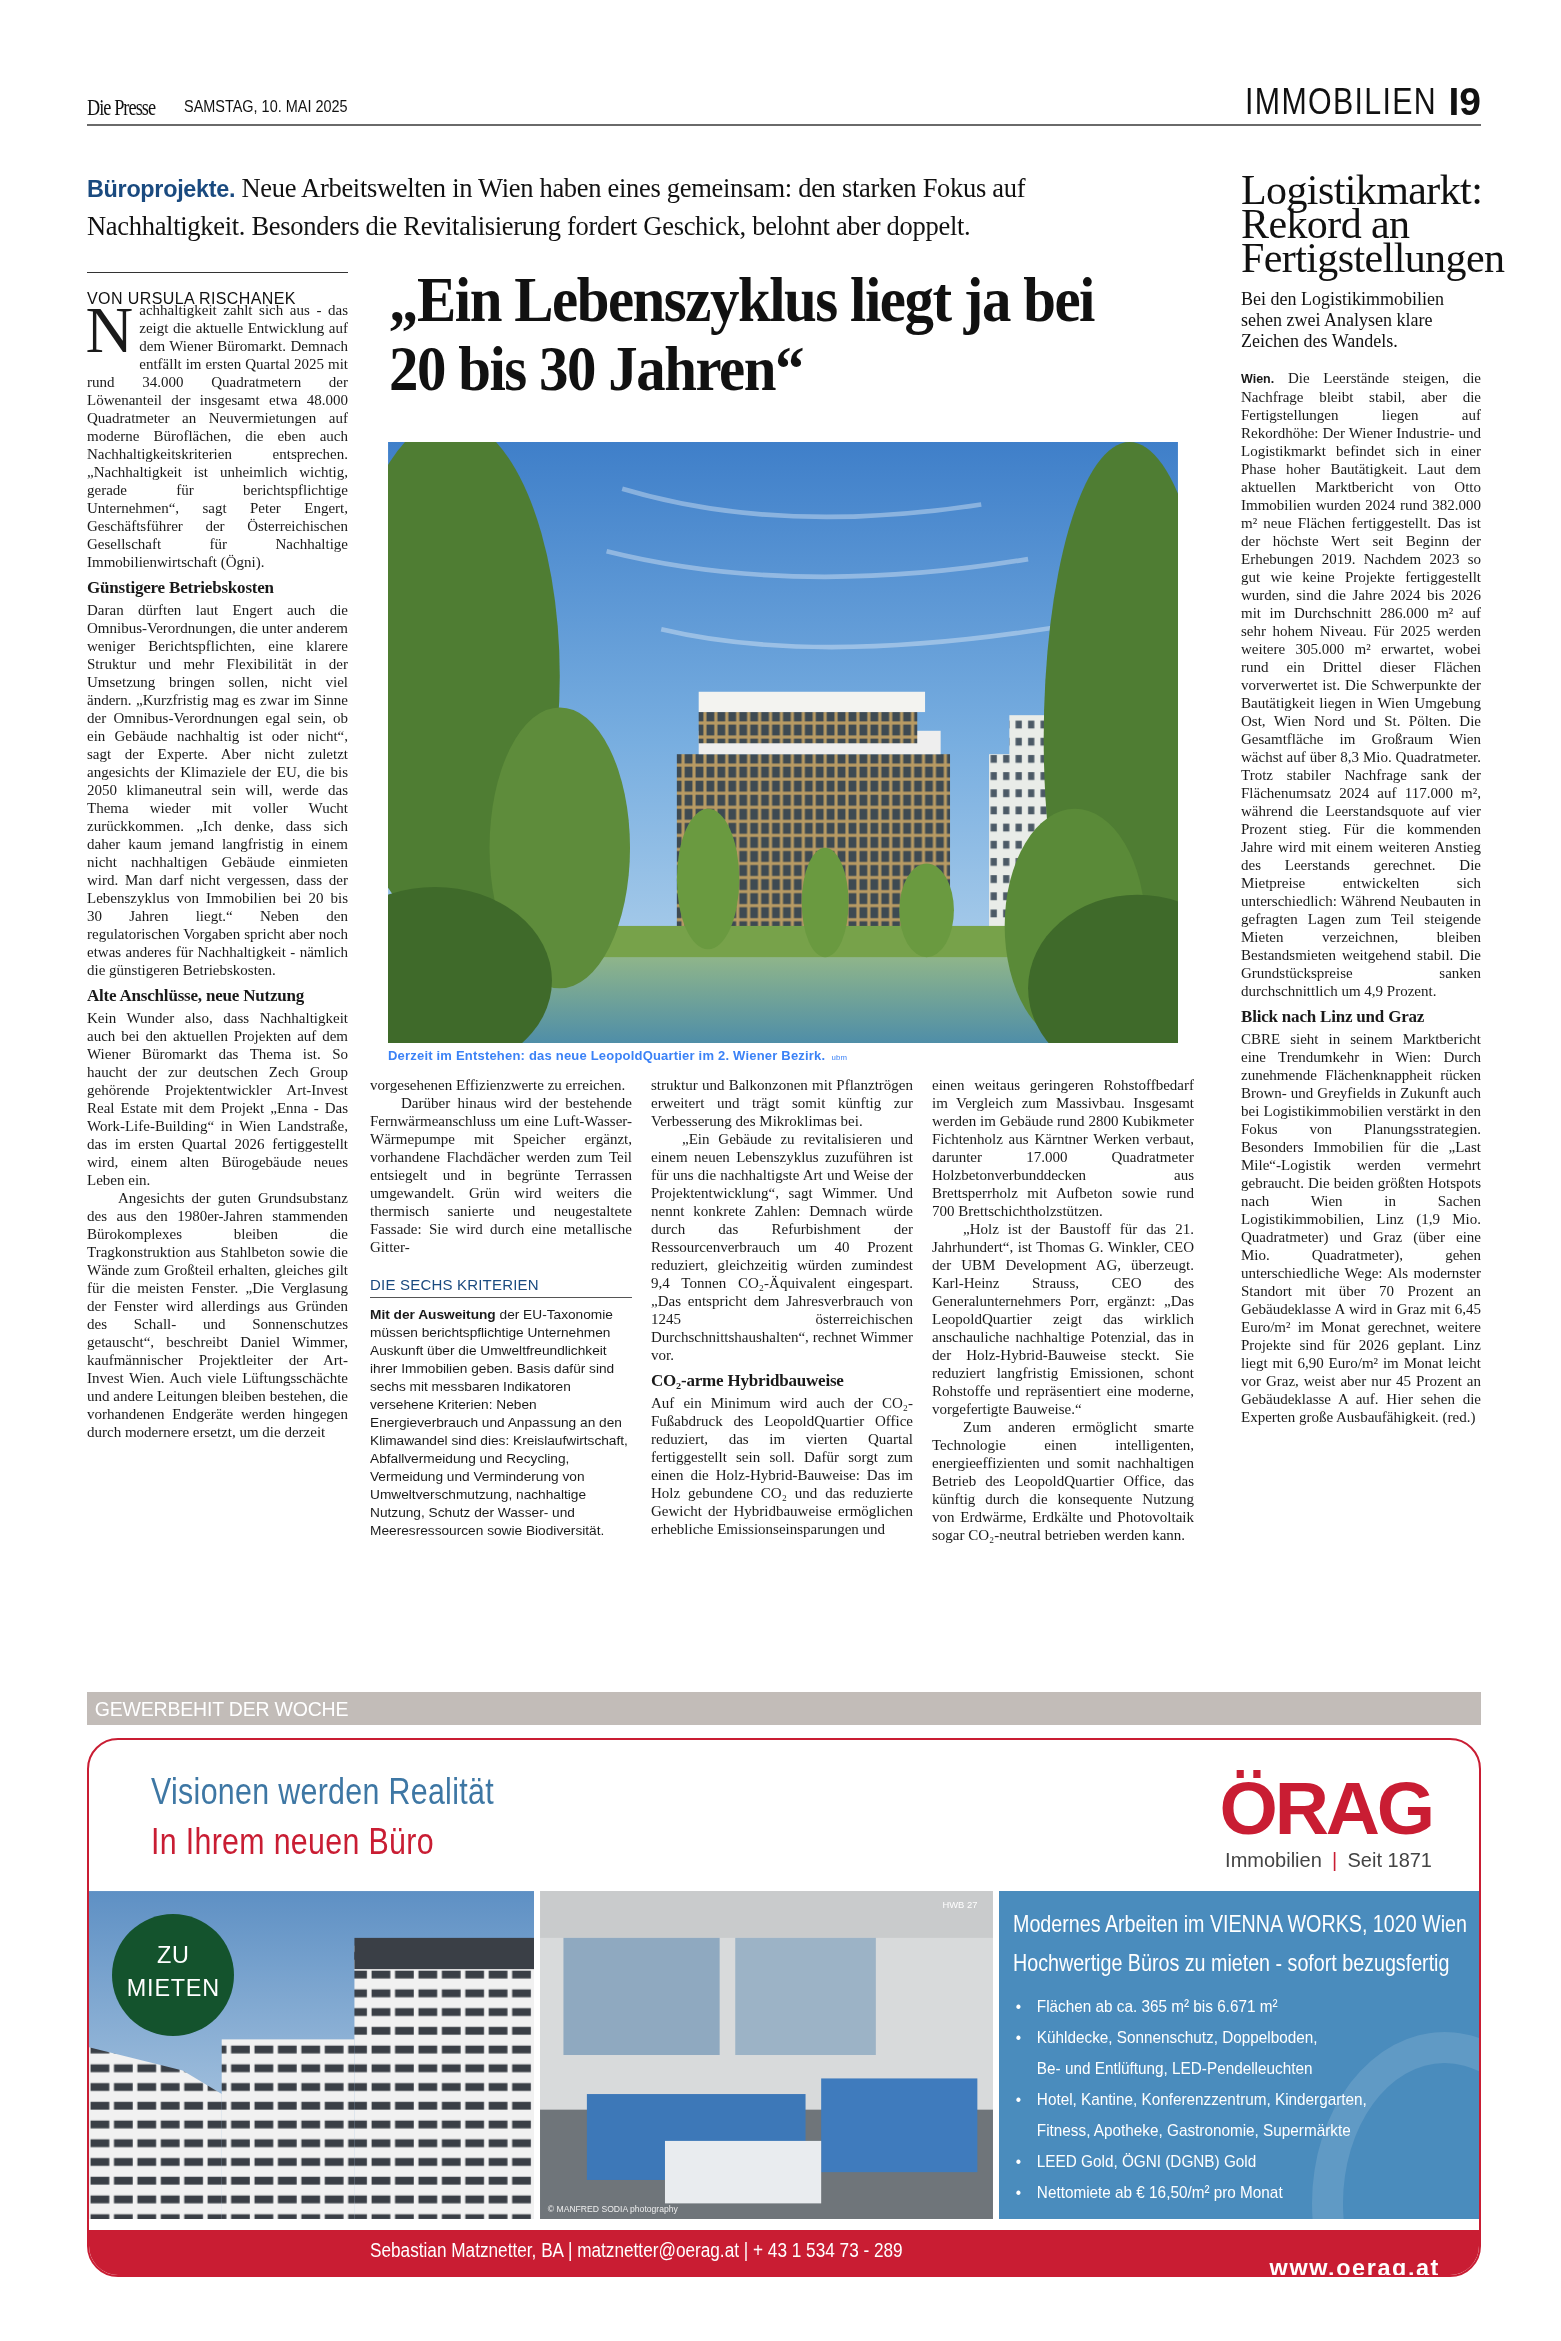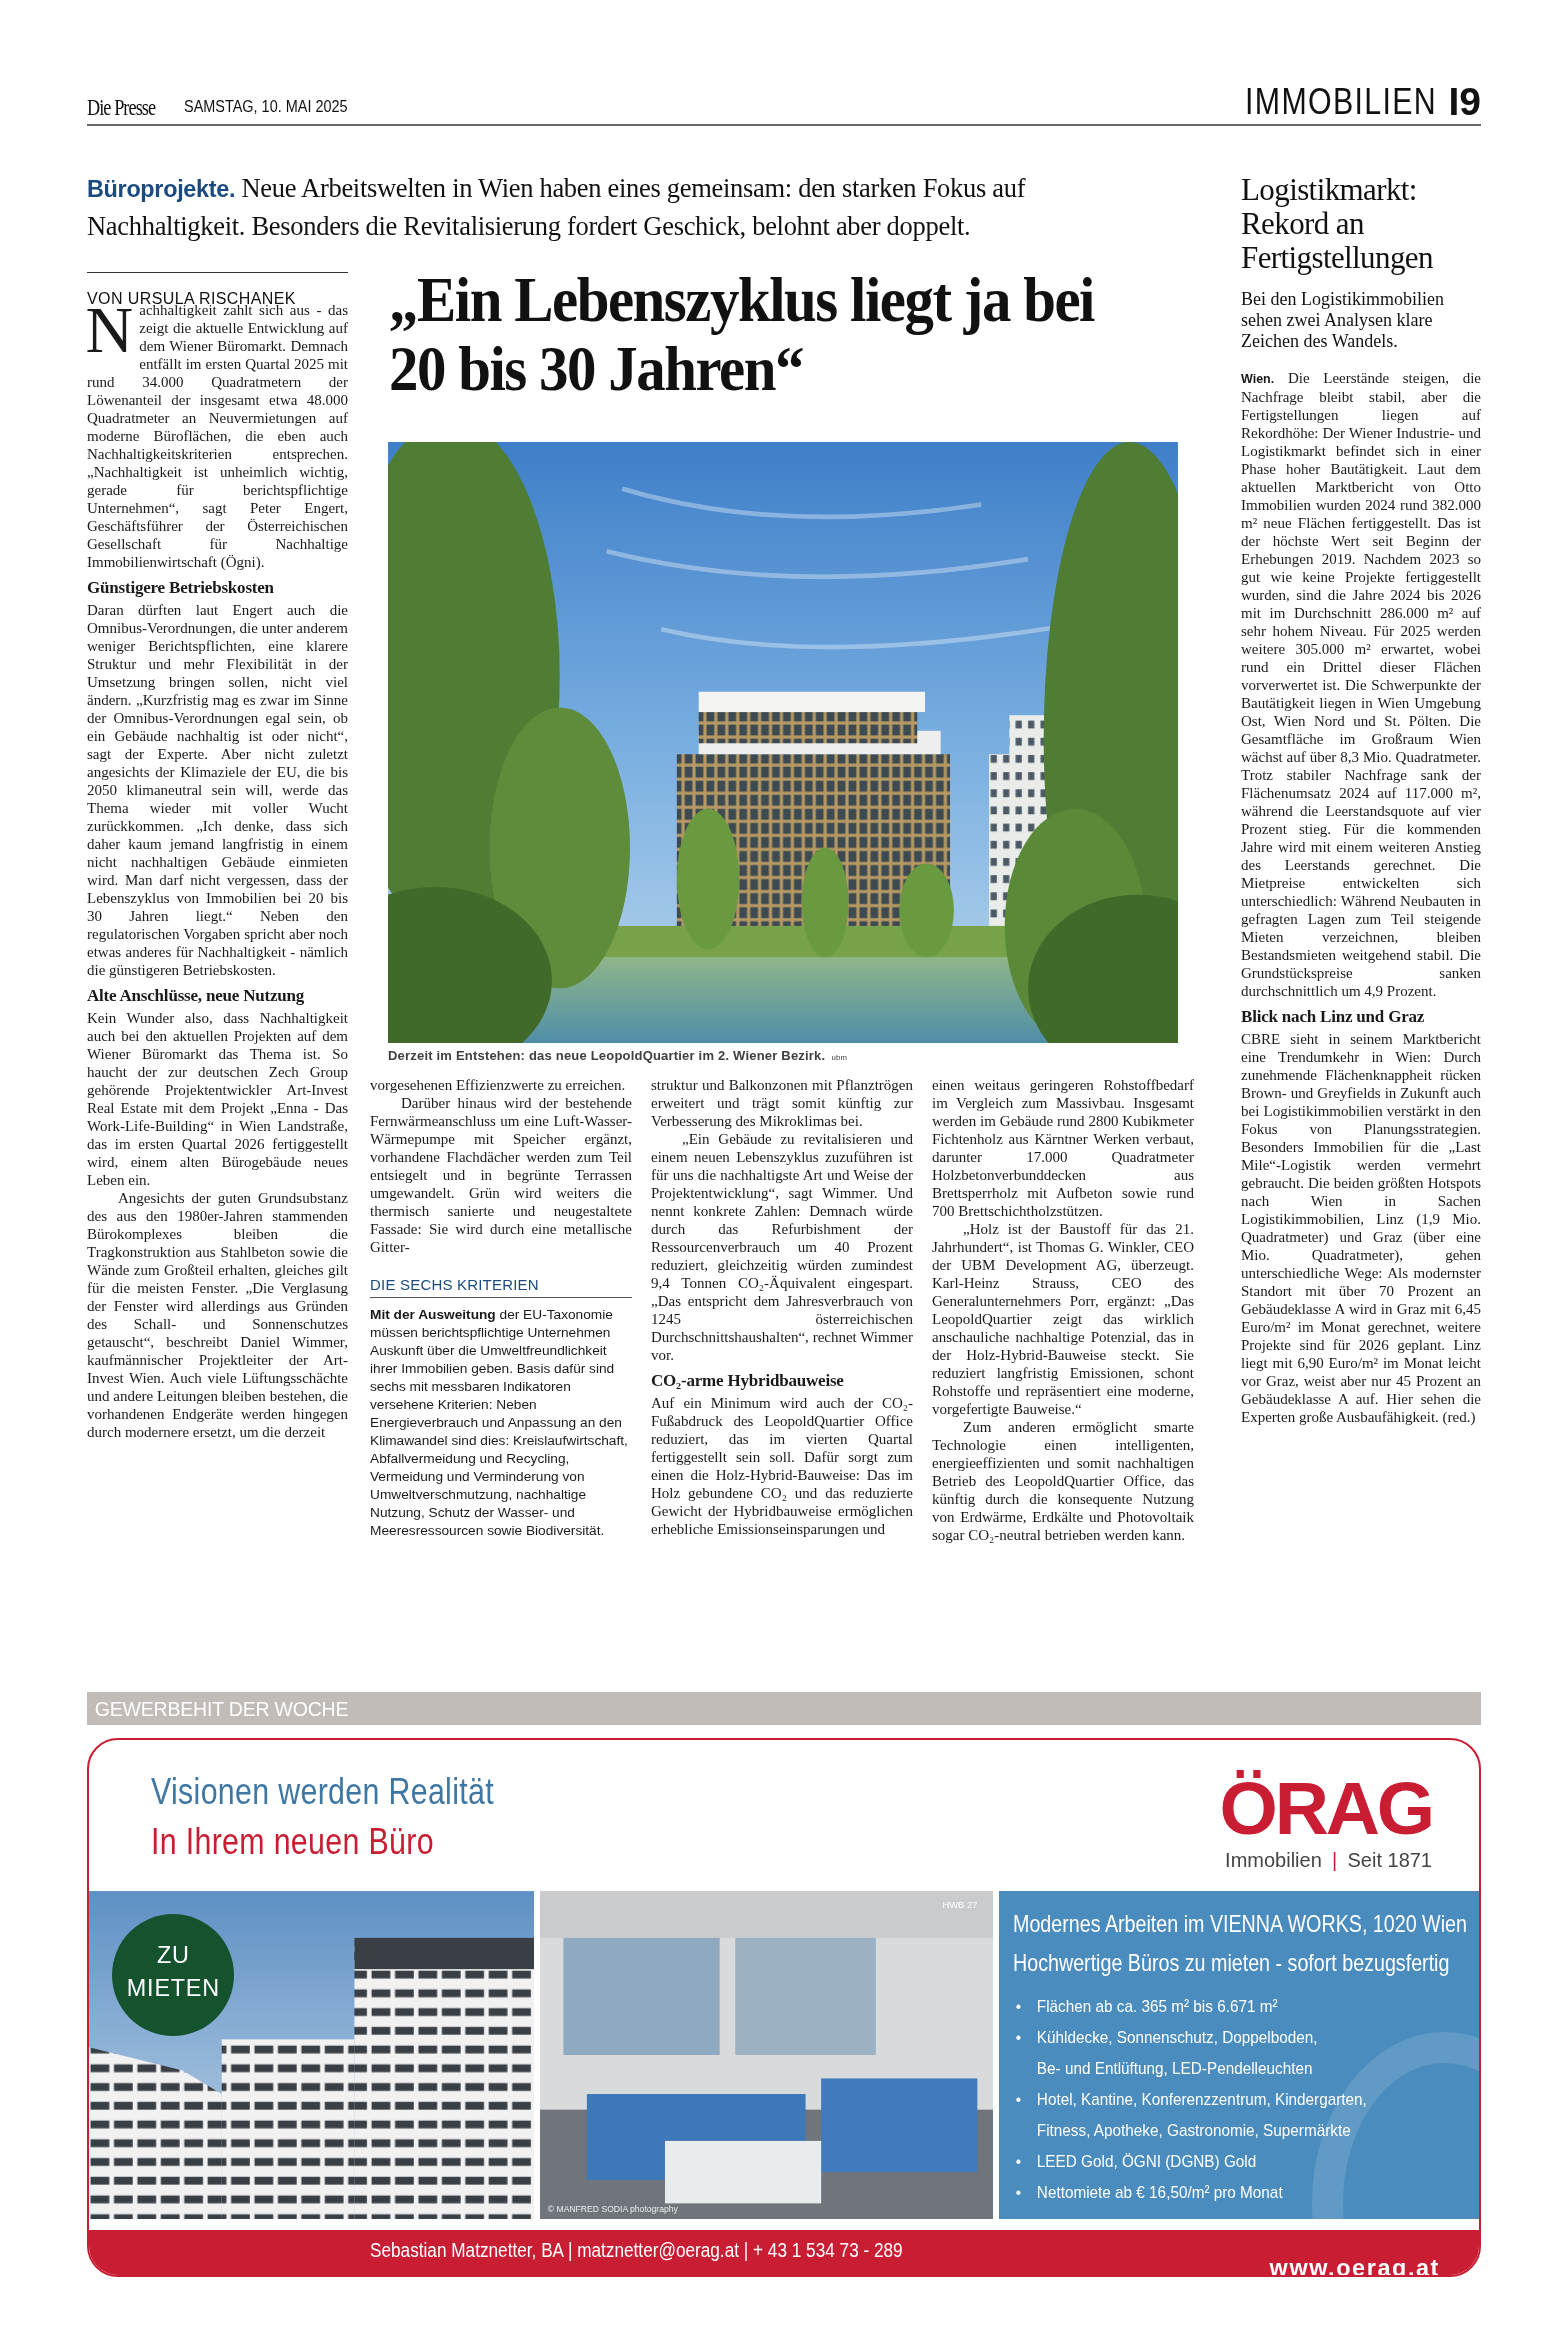--- a/index.html
+++ b/index.html
@@ -30,31 +30,31 @@
   .col h3 { font-family: "Liberation Serif", serif; font-weight: 700; font-size: 17px; line-height: 22px; margin: 6.2px 0 1.6px 0; text-align: left; letter-spacing: -0.2px; }
   .dropcap { float: left; font-size: 66px; line-height: 52px; margin: 3.1px 6.2px 0 -1.6px; font-weight: 400; }
 
   .col1 { left: 87px; top: 301px; width: 261px; }
   .col2 { left: 370px; top: 1076px; width: 262px; }
   .col3 { left: 651px; top: 1076px; width: 262px; }
   .col4 { left: 932px; top: 1076px; width: 262px; }
 
   
   .photo { position: absolute; left: 388px; top: 442px; width: 790px; height: 601px; overflow: hidden; }
-  .caption { position: absolute; left: 388px; top: 1048px; width: 828px; font-family: "Liberation Sans", sans-serif; font-size: 13px; font-weight: 700; color: #404040; letter-spacing: 0.2px; }
+  .caption { position: absolute; left: 388px; top: 1048px; width: 828px; font-family: "Liberation Sans", sans-serif; font-size: 13px; font-weight: 700; color: #3b82f6; letter-spacing: 0.2px; }
   .caption .credit { font-size: 7.8px; font-weight: 400; margin-left: 6.2px; }
 
   
   .infobox-title { font-family: "Liberation Sans", sans-serif; color: #1a4a7f; font-weight: 400; font-size: 15px; letter-spacing: 0.2px; padding-bottom: 3.1px; border-bottom: 1.2px solid #555; margin: 20px 0 7.8px 0; }
   .infobox-body { font-family: "Liberation Sans", sans-serif; font-size: 13.7px; line-height: 18px; text-align: left; }
   .infobox-body b { font-weight: 700; }
 
   
   .side { position: absolute; left: 1241px; top: 173px; width: 240px; }
-  .side h2 { font-family: "Liberation Serif", serif; font-weight: 400; font-size: 31px; line-height: 34px; letter-spacing: -0.6px; margin-bottom: 14px; }
+  .side h2 { font-family: "Liberation Serif", serif; font-weight: 400; font-size: 42px; line-height: 34px; letter-spacing: -0.6px; margin-bottom: 14px; }
   .side .teaser { font-size: 18px; line-height: 21px; margin-bottom: 17px; }
   .side .col { position: static; width: 240px; font-size: 15px; }
   .side .dateline { font-family: "Liberation Sans", sans-serif; font-weight: 700; font-size: 12.5px; }
 
   
   .ad-header { position: absolute; left: 87px; top: 1692px; width: 1394px; height: 33px; background: #c2bcb8; color: #ffffff; font-family: "Liberation Sans", sans-serif; font-size: 19.5px; padding: 5.5px 0 0 7.8px; letter-spacing: -0.2px; transform-origin: left; }
   .ad { position: absolute; left: 87px; top: 1738px; width: 1394px; height: 539px; border: 2.3px solid #c91d33; border-radius: 31px 31px 31px 31px; overflow: hidden; background: #fff; }
   .ad .slogan1 { position: absolute; left: 62px; top: 31px; font-family: "Liberation Sans", sans-serif; font-size: 37px; color: #3e77a4; letter-spacing: 0.4px; transform: scaleX(0.82); transform-origin: left; font-weight: 300; }
   .ad .slogan2 { position: absolute; left: 62px; top: 81px; font-family: "Liberation Sans", sans-serif; font-size: 37px; color: #c91d33; letter-spacing: 0.4px; transform: scaleX(0.82); transform-origin: left; font-weight: 300; }
   .ad .logo { position: absolute; right: 47px; top: 31px; width: 250px; height: 94px; }

